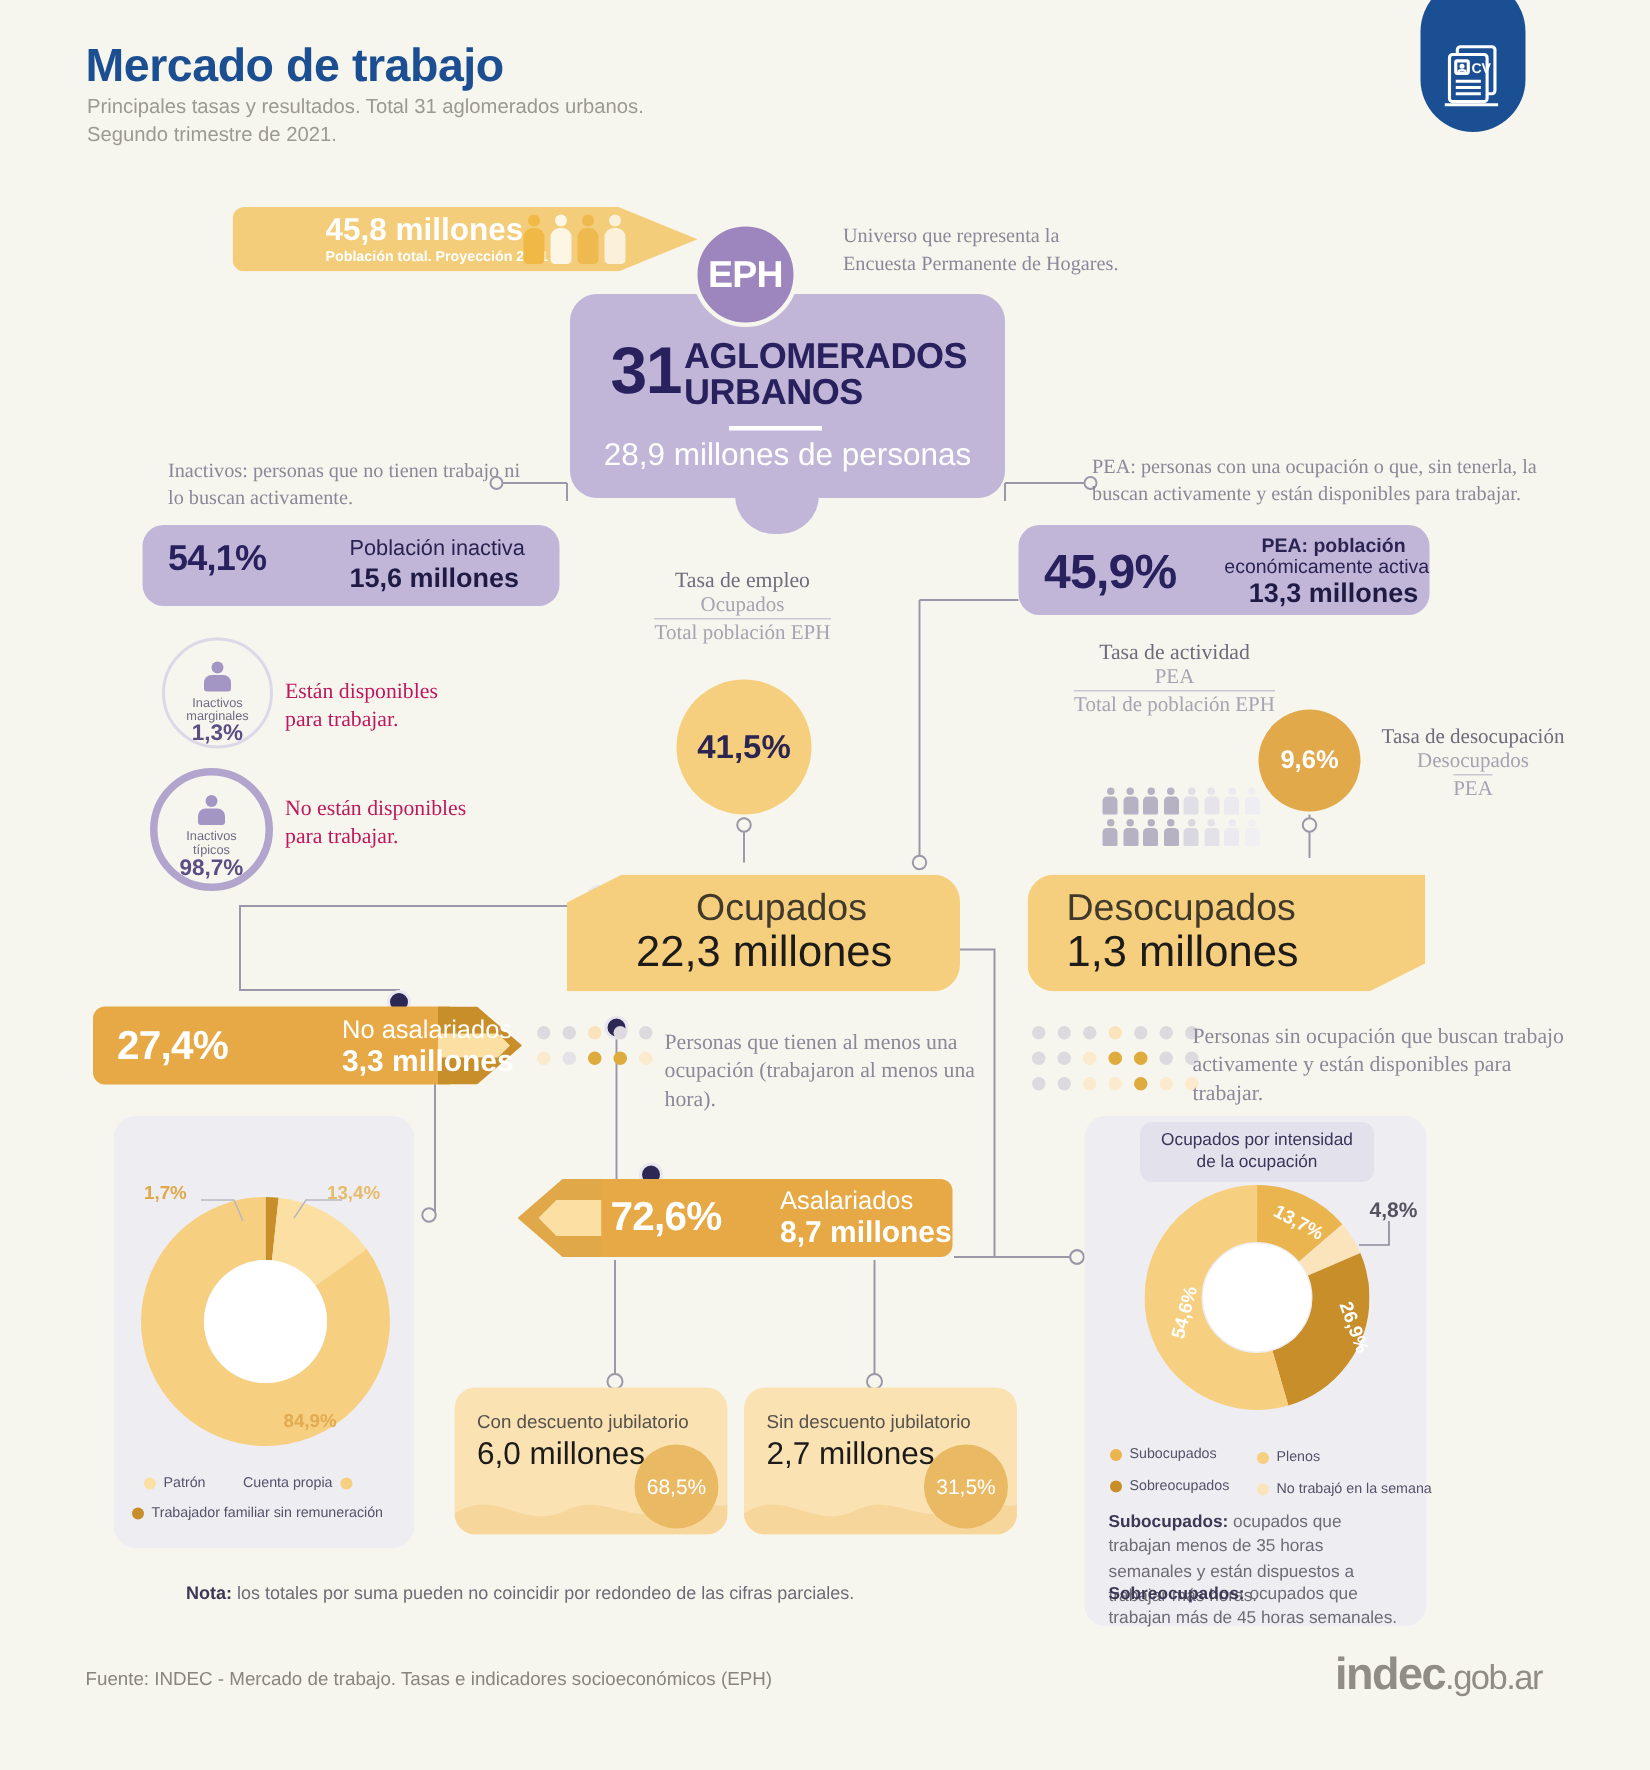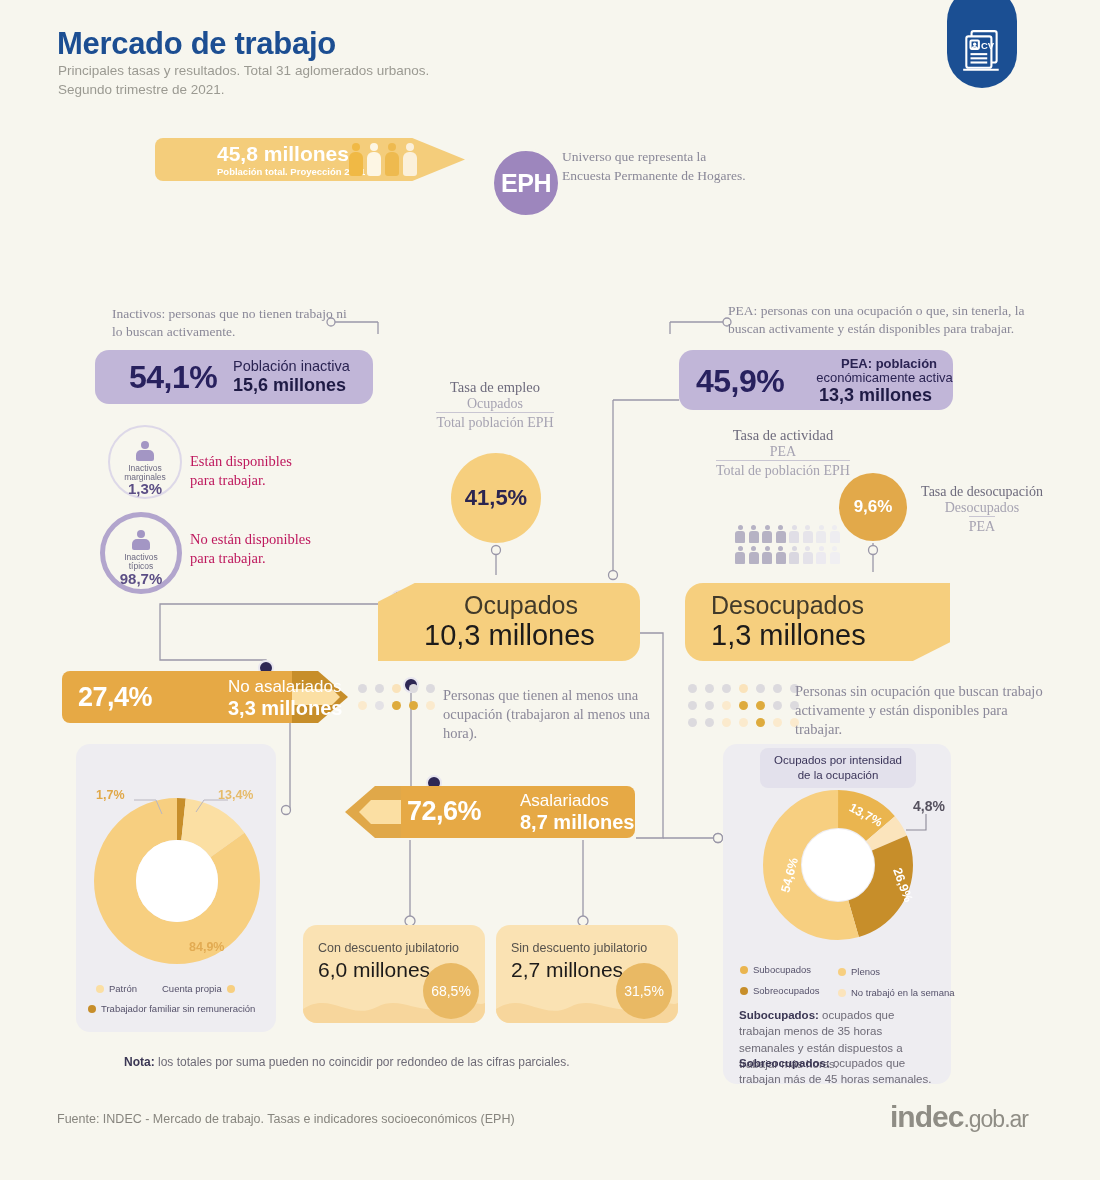--- a/index.html
+++ b/index.html
@@ -60,45 +60,45 @@
     width:56px; height:26px; background:#c1b6d8;
     border-radius:0 0 26px 26px;
   }
   #eph-31 { position:absolute; left:27px; top:27px; font-size:44px; font-weight:bold; color:#28215e; letter-spacing:-1px;}
   #eph-l1 { position:absolute; left:76px; top:28px; font-size:24px; font-weight:bold; color:#28215e; letter-spacing:-0.3px;}
   #eph-l2 { position:absolute; left:76px; top:52px; font-size:24px; font-weight:bold; color:#28215e; letter-spacing:-0.3px;}
   #eph-rule { position:absolute; left:106px; top:88px; width:62px; height:2.5px; background:#ffffff; }
   #eph-pop { position:absolute; left:0; top:96px; width:290px; text-align:center; font-size:21px; color:#ffffff; }
 
   #eph-circle {
-    left:491px; top:148px; width:70px; height:70px; border-radius:50%;
+    left:462px; top:148px; width:70px; height:70px; border-radius:50%;
     background:#9d86bd; display:flex; align-items:center; justify-content:center;
     font-size:25px; font-weight:bold; color:#ffffff; letter-spacing:-0.5px;
     border:3px solid #f7f6ee;
   }
   #eph-universe { left:562px; top:148px; width:300px; font-size:13.5px;
      font-family:"Liberation Serif", serif; color:#8a8898; line-height:1.38; }
 
   
   .note-serif { font-family:"Liberation Serif", serif; color:#8a8898; font-size:13.5px; line-height:1.35;}
   #note-inactivos { left:112px; top:305px; width:240px; }
   #note-pea { left:728px; top:302px; width:320px; }
 
   
   .pill { background:#c1b6d8; border-radius:14px; position:absolute; }
   #pill-inactiva { left:95px; top:350px; width:278px; height:54px; }
-  #pill-inactiva .big { position:absolute; left:34px; top:9px; font-size:32px; font-weight:bold; color:#28215e; letter-spacing:-0.5px;}
+  #pill-inactiva .big { position:absolute; left:17px; top:9px; font-size:24px; font-weight:bold; color:#28215e; letter-spacing:-0.5px;}
   #pill-inactiva .l1 { position:absolute; left:138px; top:8px; font-size:14.5px; color:#2a2352; }
   #pill-inactiva .l2 { position:absolute; left:138px; top:25px; font-size:18px; font-weight:bold; color:#1f1b45; }
 
   #pill-pea { left:679px; top:350px; width:274px; height:60px; }
   #pill-pea .big { position:absolute; left:17px; top:13px; font-size:32px; font-weight:bold; color:#28215e; letter-spacing:-0.5px;}
   #pill-pea .l1 { position:absolute; left:140px; top:6px; width:140px; text-align:center; font-size:13px; font-weight:bold; color:#2a2352; }
   #pill-pea .l2 { position:absolute; left:128px; top:20px; width:155px; text-align:center; font-size:13px; color:#2a2352; }
-  #pill-pea .l3 { position:absolute; left:140px; top:35px; width:140px; text-align:left; font-size:18px; font-weight:bold; color:#1f1b45; }
+  #pill-pea .l3 { position:absolute; left:140px; top:35px; width:140px; text-align:center; font-size:18px; font-weight:bold; color:#1f1b45; }
 
   
   .ringwrap { position:absolute; width:74px; height:74px; }
   .ringwrap .ring { position:absolute; inset:0; border-radius:50%; }
   .ringwrap .lbl { position:absolute; left:0; width:74px; text-align:center; font-size:8.5px; color:#6d6a82; line-height:1.1;}
   .ringwrap .pct { position:absolute; left:0; width:74px; text-align:center; font-size:15px; font-weight:bold; color:#5b4e85;}
   .ringwrap .picon { position:absolute; left:28px; top:16px; width:18px; height:20px; }
   .ringwrap .picon .h { position:absolute; left:5px; top:0; width:8px; height:8px; border-radius:50%; background:#a396c4;}
   .ringwrap .picon .b { position:absolute; left:0; top:9px; width:18px; height:11px; border-radius:5px 5px 2px 2px; background:#a396c4;}
   #ring-marg { left:108px; top:425px; }
@@ -251,20 +251,27 @@
     <div class="pb-num">45,8 millones</div>
     <div class="pb-sub">Población total. Proyección 2021</div>
     <div class="pb-people">
       <i style="color:#f0b945"></i>
         <i style="color:#fdf6e4"></i>
         <i style="color:#eeba4f"></i>
         <i style="color:#fbf0da"></i>
     </div>
   </div>
 
+  <div class="abs" id="eph-card">
+    <div id="eph-31">31</div>
+    <div id="eph-l1">AGLOMERADOS</div>
+    <div id="eph-l2">URBANOS</div>
+    <div id="eph-rule"></div>
+    <div id="eph-pop">28,9 millones de personas</div>
+  </div>
   <div class="abs" id="eph-circle">EPH</div>
   <div class="abs" id="eph-universe">
     <span>Universo que representa la</span><br>
     <span>Encuesta Permanente de Hogares.</span>
   </div>
 
   <svg id="wires">
     <g stroke="#9a97a8" stroke-width="1.3" fill="none">
 
       <path d="M333 322 L378 322"></path>
@@ -390,21 +397,21 @@
         <i style="color:#b6b2c4"></i>
       <i style="color:#d9d7e0"></i>
         <i style="color:#e4e2e9"></i>
         <i style="color:#eceaf0"></i>
         <i style="color:#f0eff2"></i>
     </div>
   </div>
 
   <div class="bigtag" id="tag-ocupados">
     <div class="t1">Ocupados</div>
-    <div class="t2">10,3 millones</div>
+    <div class="t2">22,3 millones</div>
   </div>
   <div class="bigtag" id="tag-desocupados">
     <div class="t1">Desocupados</div>
     <div class="t2">1,3 millones</div>
   </div>
 
   <div class="dots" id="dots-left">
     <span style="background:#dcdade"></span>
       <span style="background:#dcdade"></span>
       <span style="background:#fae3bb"></span>

